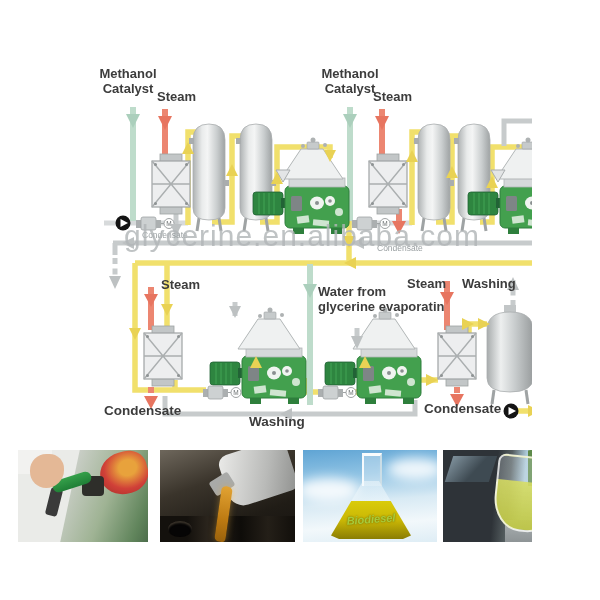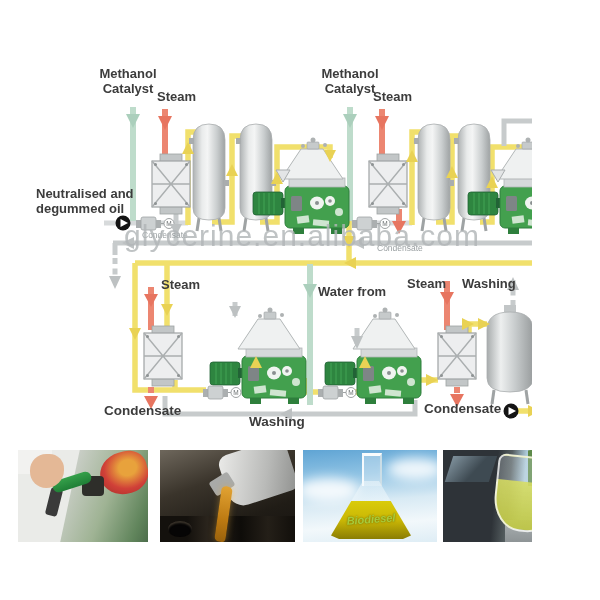--- a/index.html
+++ b/index.html
@@ -277,29 +277,26 @@
   <div class="lbl center" style="left:94px;top:66px;width:68px;">
     <span>Methanol</span><br>
     <span>Catalyst</span>
   </div>
   <div class="lbl" style="left:157px;top:89px;">Steam</div>
   <div class="lbl center" style="left:316px;top:66px;width:68px;">
     <span>Methanol</span><br>
     <span>Catalyst</span>
   </div>
   <div class="lbl" style="left:373px;top:89px;">Steam</div>
-  <div class="lbl" style="left:36px;top:186px;">
-    <span>Neutralised and</span><br>
-    <span>degummed oil</span>
-  </div>
   <div class="lbl sm" style="left:142px;top:230px;">Condensate</div>
   <div class="lbl sm" style="left:377px;top:243px;">Condensate</div>
   <div class="lbl" style="left:161px;top:277px;">Steam</div>
   <div class="lbl" style="left:318px;top:284px;">
     <span>Water from</span><br>
+    <span>glycerine evaporatin</span>
   </div>
   <div class="lbl" style="left:407px;top:276px;">Steam</div>
   <div class="lbl" style="left:462px;top:276px;">Washing</div>
   <div class="lbl md" style="left:104px;top:403px;">Condensate</div>
   <div class="lbl md" style="left:249px;top:414px;">Washing</div>
   <div class="lbl md" style="left:424px;top:401px;">Condensate</div>
   <div id="watermark">glycerine.en.alibaba.com</div>
 
   <div class="photo" id="photo-fuel">
     <div class="p1-car"></div>

